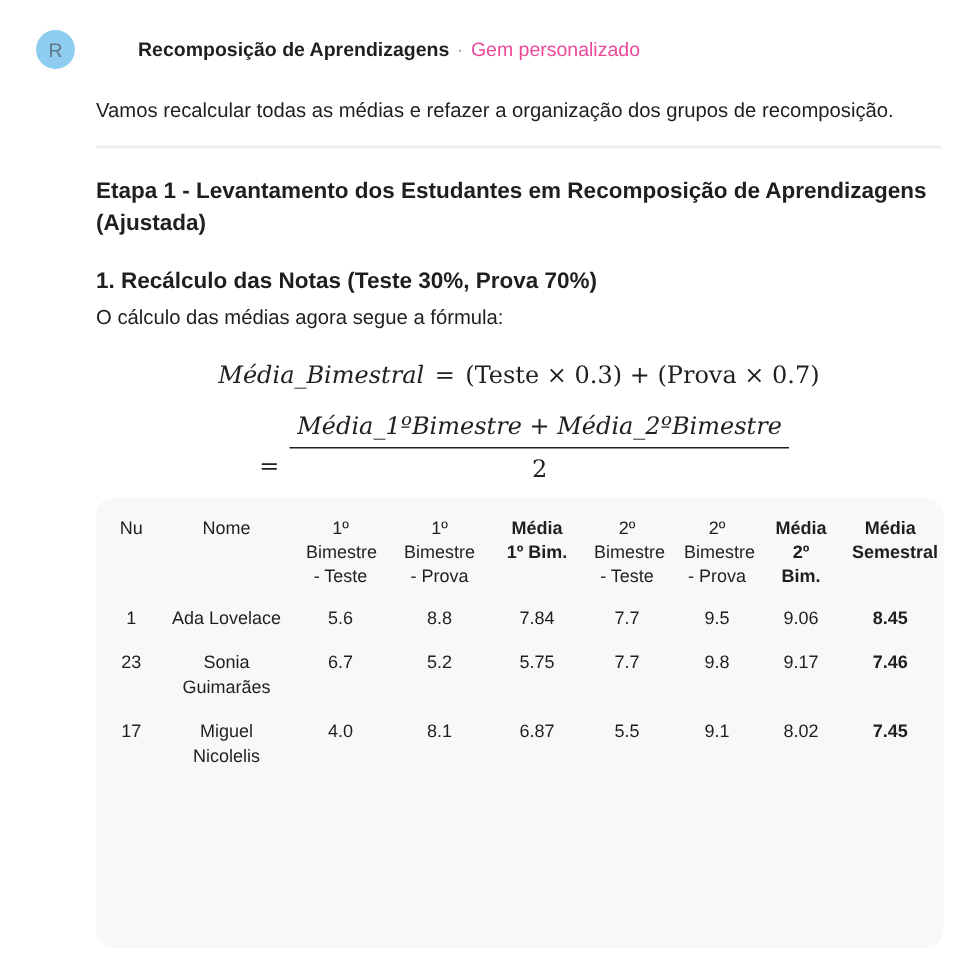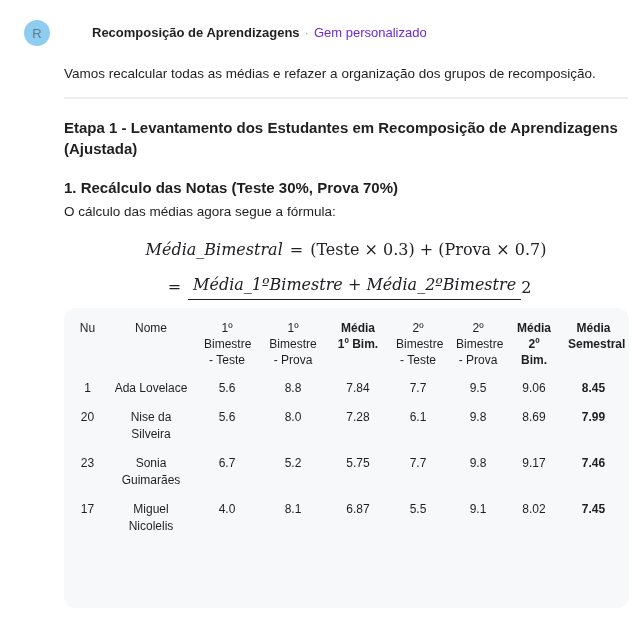--- a/index.html
+++ b/index.html
@@ -6,42 +6,42 @@
   html, body { width: 640px; height: 640px; overflow: hidden; background: #ffffff; }
   body { font-family: "Liberation Sans", sans-serif; color: #1f1f1f; }
 
   .msg-header { display: flex; align-items: center; gap: 14px; padding: 20px 24px 0 24px; }
   .avatar { width: 26px; height: 26px; border-radius: 50%; background: #8fcdf0;
             display: flex; align-items: center; justify-content: center;
             font-size: 13px; font-weight: 500; color: #5f7a8a; flex: 0 0 auto; }
   .title-line { font-size: 13px; line-height: 16px; }
   .gem-title { font-weight: 700; color: #1f1f1f; padding-left: 28px; }
   .gem-sep { color: #9aa0a6; margin: 0 5px; }
-  .gem-sub { color: #6d28d9; font-weight: 400; }
+  .gem-sub { color: #ec4899; font-weight: 400; }
 
   .content { margin: 14px 12px 0 64px; width: 564px; font-size: 13.5px; line-height: 27px; color: #1f1f1f; }
 
   .para { margin-bottom: 6px; }
   .math-inline { font-family: "DejaVu Serif", serif; font-size: 15px; }
 
   .divider { border: none; height: 2px; background: #eceef0; margin-top: 10px; }
 
   .h-bold { font-size: 15px; font-weight: 700; line-height: 21px; }
   .h-etapa { margin-top: 18px; }
   .h-recalc { margin-top: 18px; }
   .p-intro-formula { }
 
   .formula { font-family: "DejaVu Serif", serif; font-size: 16px; color: #202124;
              display: flex; justify-content: center; align-items: flex-end; }
   .formula-1 { margin-top: 14px; line-height: 22px; }
   .formula-2 { margin-top: 12px; }
   .f-var { font-style: italic; }
   .f-up { font-style: normal; }
   .f-eq { margin: 0 7px; font-style: normal; }
-  .fraction { display: inline-flex; flex-direction: row; text-align: center; line-height: 22px; }
+  .fraction { display: inline-flex; flex-direction: column; text-align: center; line-height: 22px; }
   .frac-num { border-bottom: 1px solid #202124; padding: 0 5px 3px 5px; font-style: italic; }
   .frac-den { padding-top: 3px; font-style: normal; }
 
   .table-wrap { margin-top: 8px; width: 565px; background: #f6f8fa; border-radius: 12px; height: 300px; overflow: hidden; }
   table { width: 100%; table-layout: fixed; border-collapse: collapse;
           font-size: 12px; line-height: 17px; color: #1f1f1f; }
   th, td { text-align: center; vertical-align: top; font-weight: 400; padding: 6px 10px 6px 6px; }
   th { padding-top: 12px; padding-bottom: 6px; line-height: 16px; }
   th:first-child, td:first-child { padding-left: 13px; }
   .bold { font-weight: 700; }
@@ -117,31 +117,20 @@
             <td>Ada Lovelace</td>
             <td>5.6</td>
             <td>8.8</td>
             <td>7.84</td>
             <td>7.7</td>
             <td>9.5</td>
             <td>9.06</td>
             <td class="bold">8.45</td>
           </tr>
           <tr>
-            <td>20</td>
-            <td>Nise da Silveira</td>
-            <td>5.6</td>
-            <td>8.0</td>
-            <td>7.28</td>
-            <td>6.1</td>
-            <td>9.8</td>
-            <td>8.69</td>
-            <td class="bold">7.99</td>
-          </tr>
-          <tr>
             <td>23</td>
             <td>Sonia Guimarães</td>
             <td>6.7</td>
             <td>5.2</td>
             <td>5.75</td>
             <td>7.7</td>
             <td>9.8</td>
             <td>9.17</td>
             <td class="bold">7.46</td>
           </tr>

